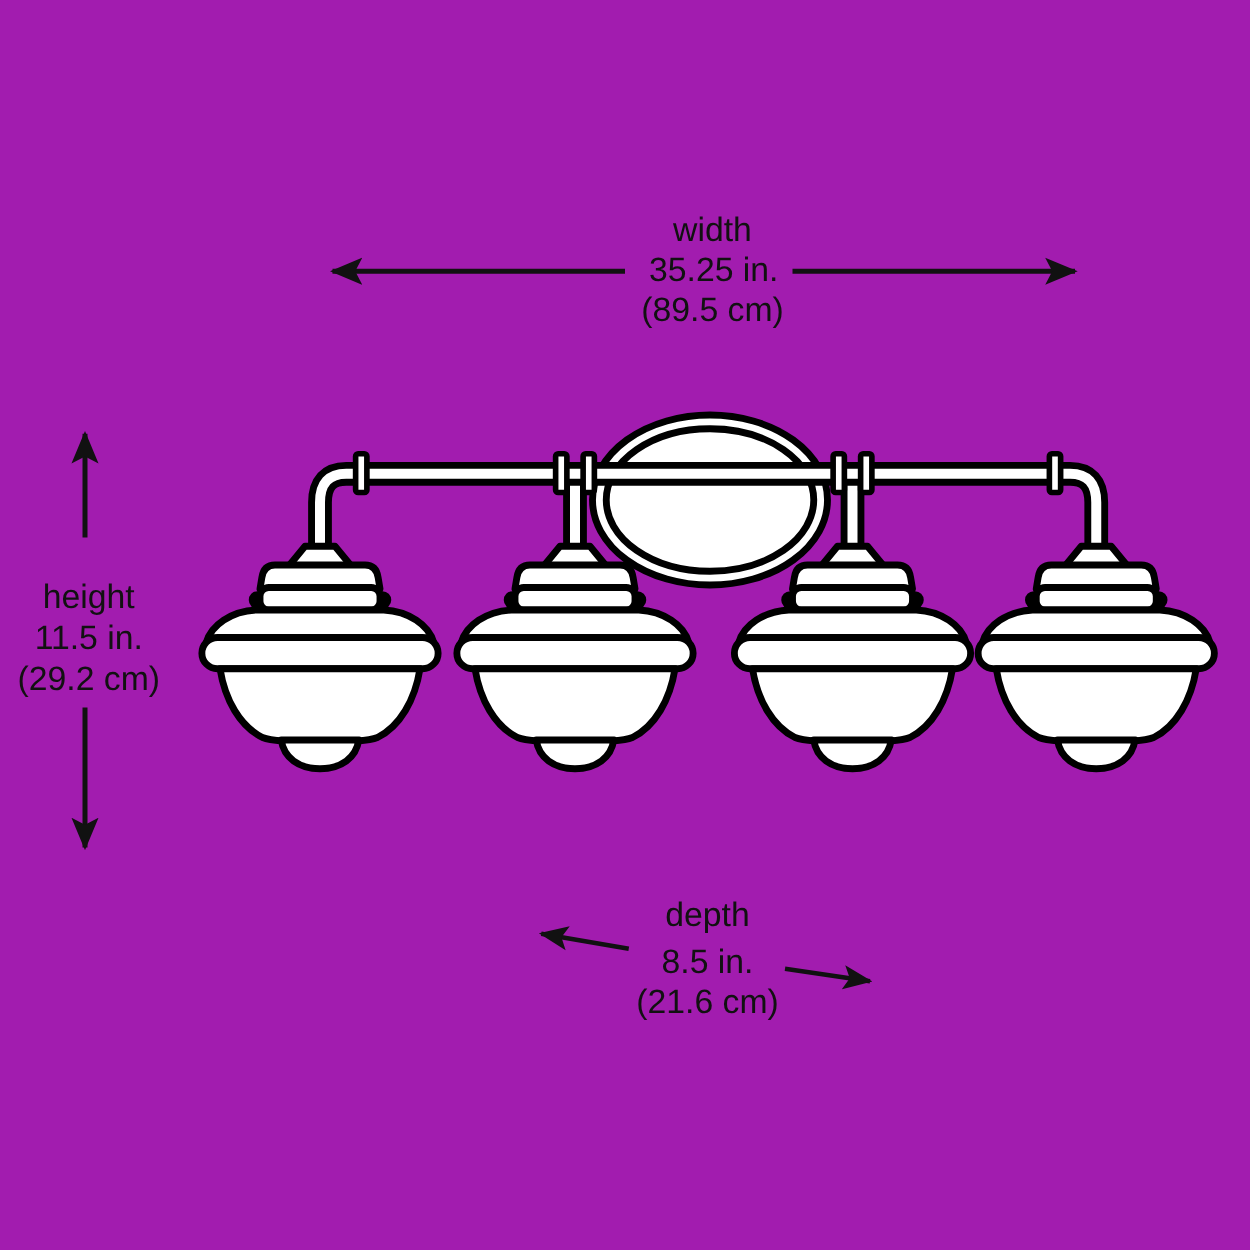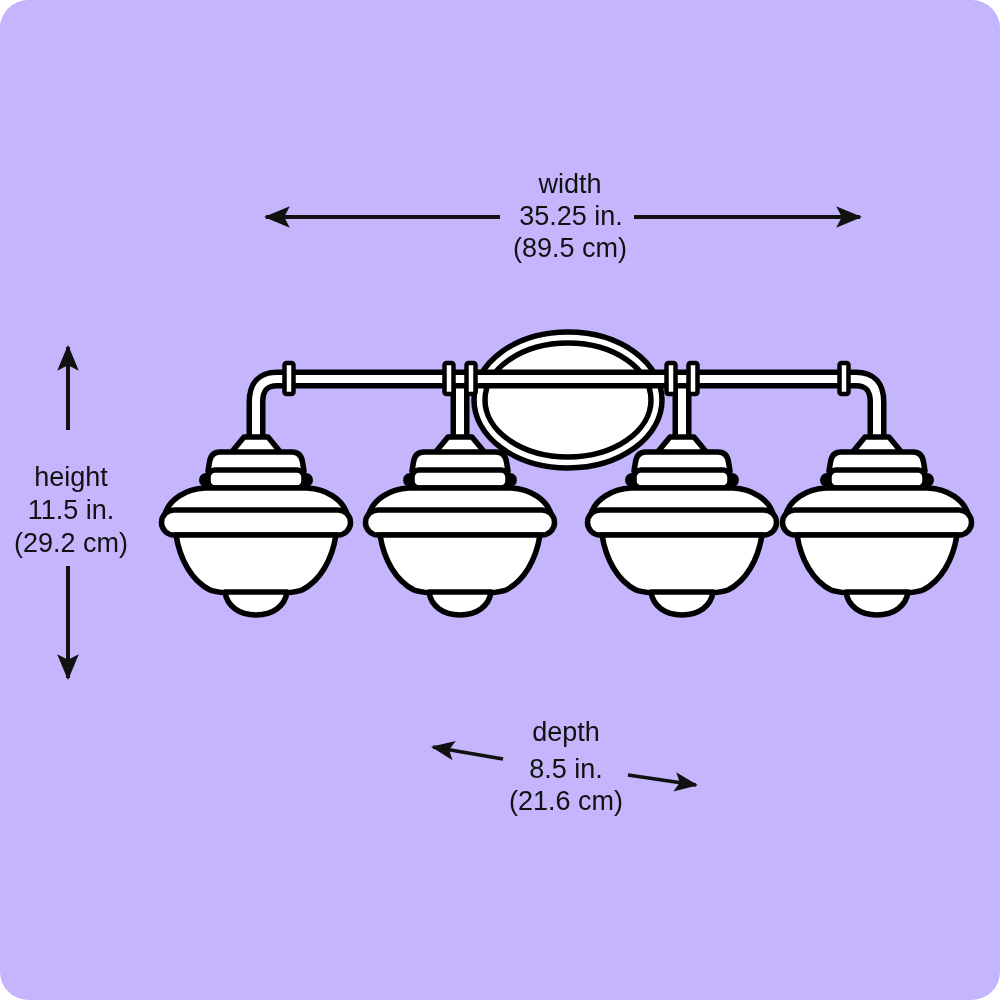--- a/index.html
+++ b/index.html
@@ -4,24 +4,23 @@
 <style>
   html, body {
     margin: 0;
     padding: 0;
     background: #ffffff;
   }
   #stage {
     position: relative;
     width: 1000px;
     height: 1000px;
-    background: #c4b5fd;
+    background: #a21caf;
     overflow: hidden;
     font-family: "Liberation Sans", sans-serif;
-    border-radius: 28px;
   }
   svg { display: block; }
   .pipe-out  { fill: none; stroke: #000; stroke-width: 19; stroke-linecap: butt; }
   .pipe-in   { fill: none; stroke: #fff; stroke-width: 8;  stroke-linecap: butt; }
   .ln        { fill: #fff; stroke: #000; stroke-width: 5.5; stroke-linejoin: round; }
   .ln-thin   { fill: none; stroke: #000; stroke-width: 5.5; }
   .collar    { fill: #fff; stroke: #000; stroke-width: 4.5; }
   .dim-line  { stroke: #111; stroke-width: 4; fill: none; }
   .dim-line-sm { stroke: #111; stroke-width: 3.6; fill: none; }
   .dim-text  {

